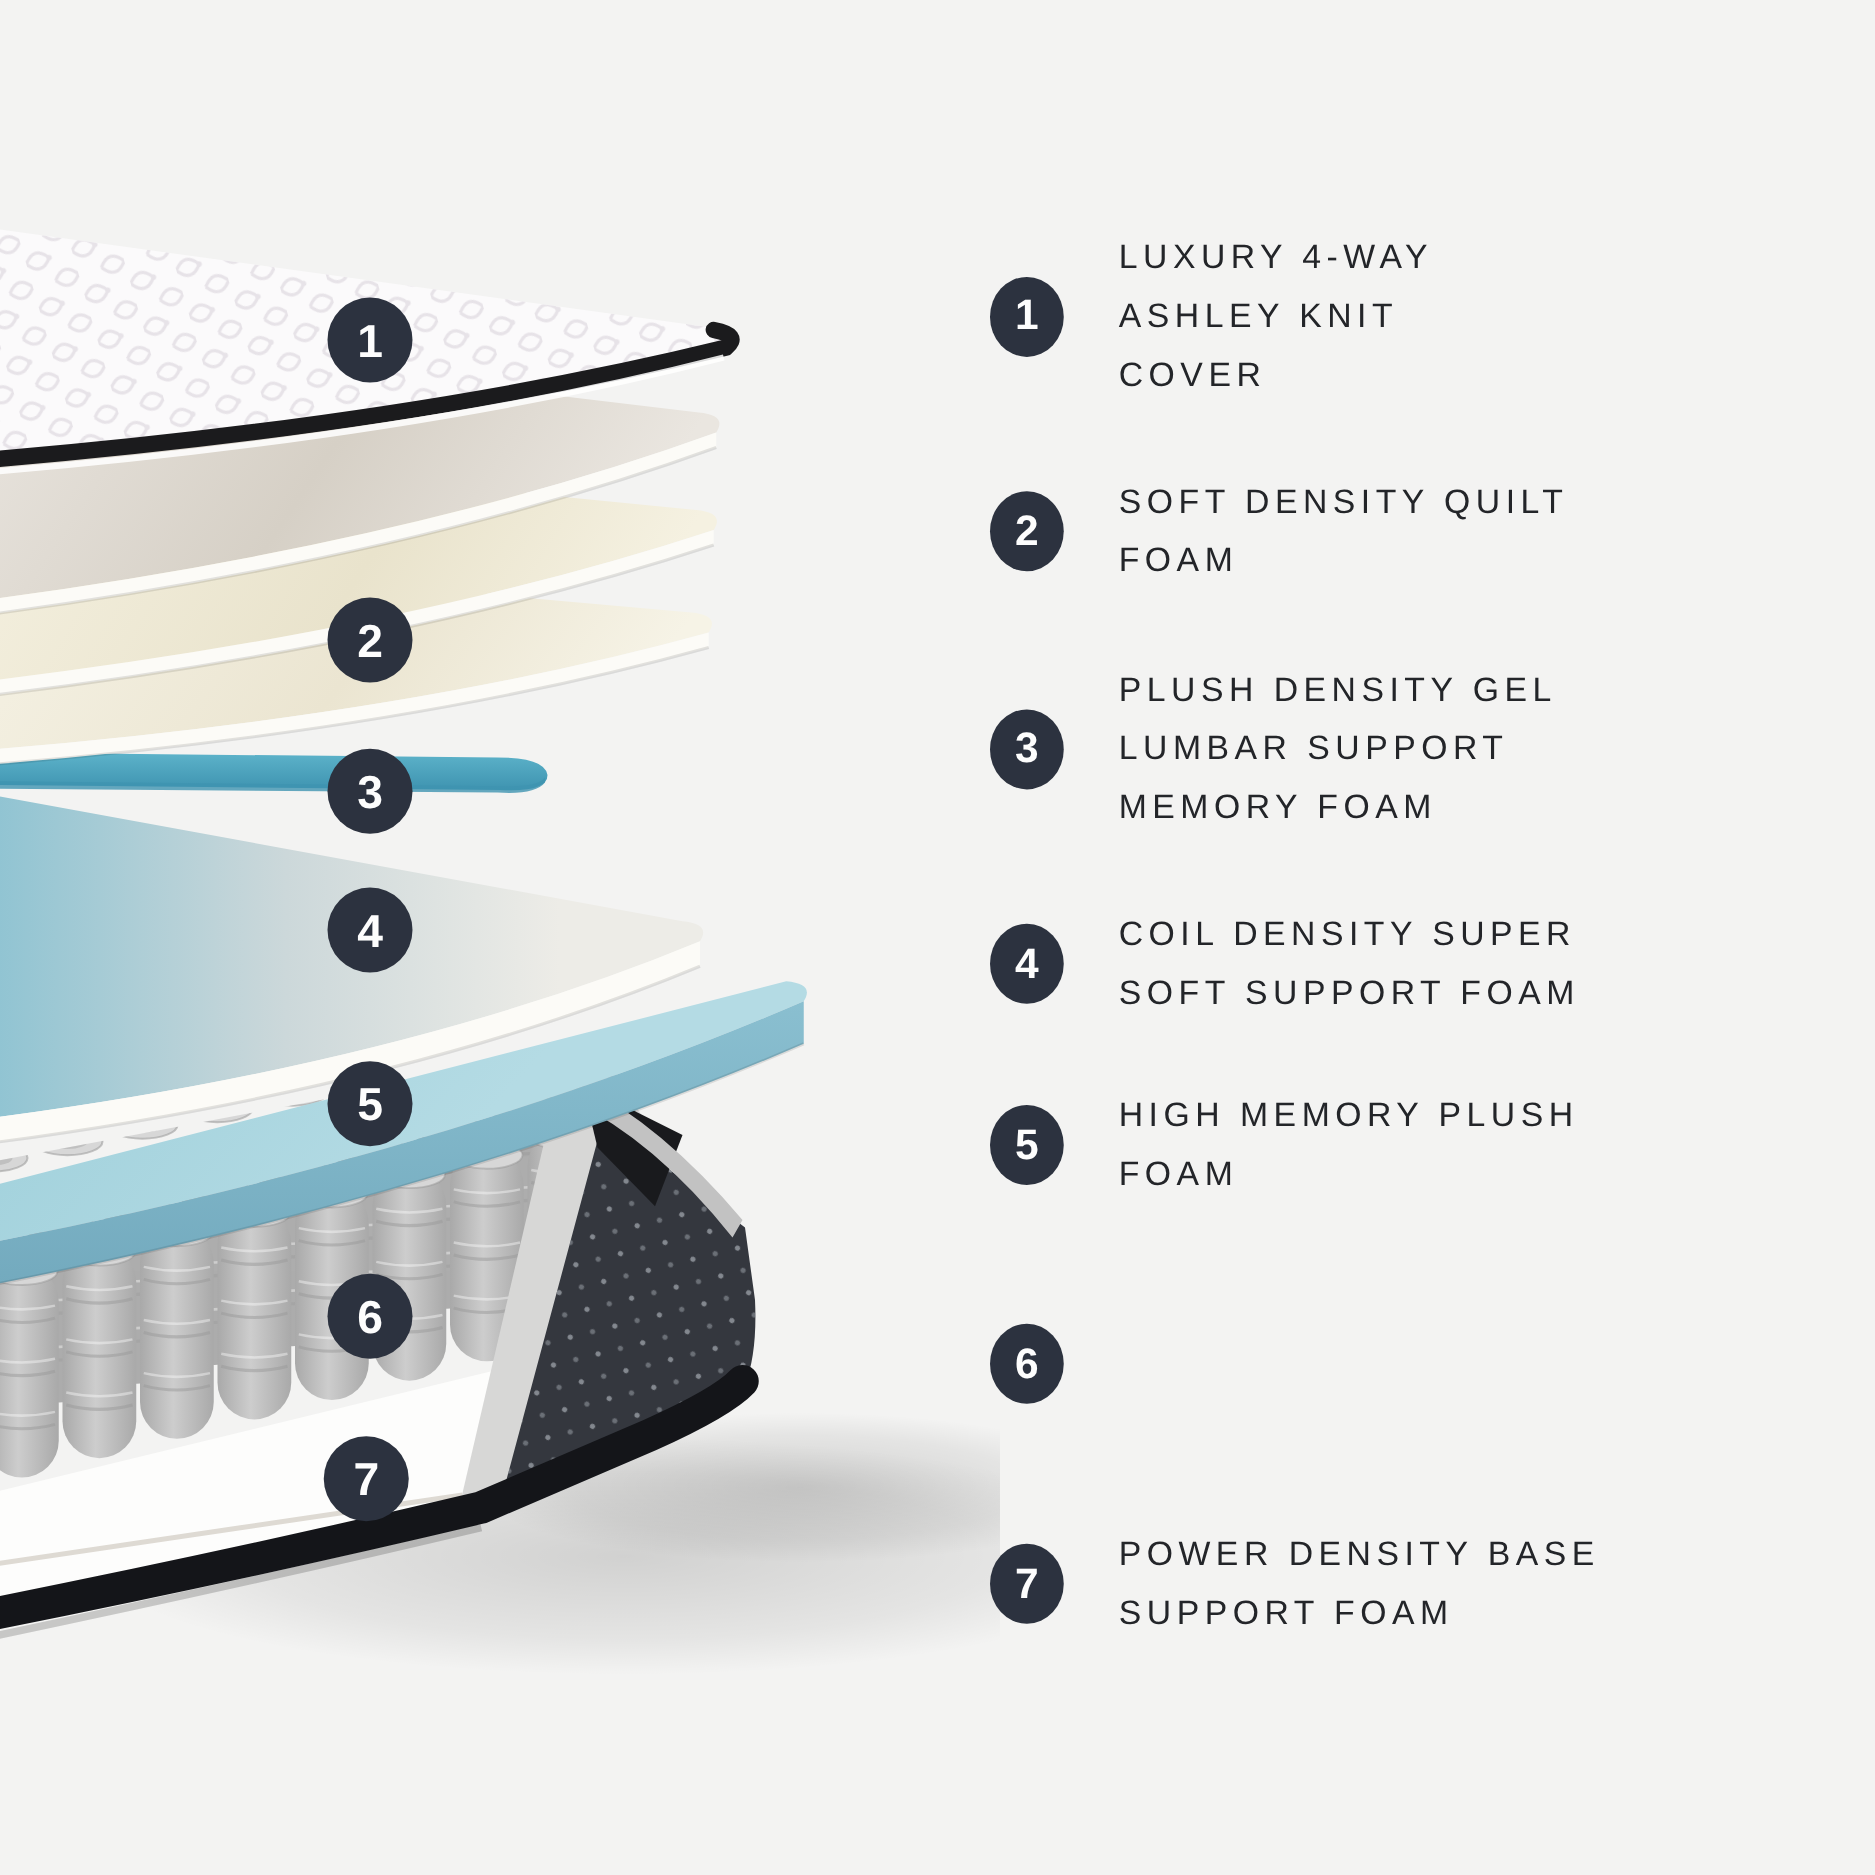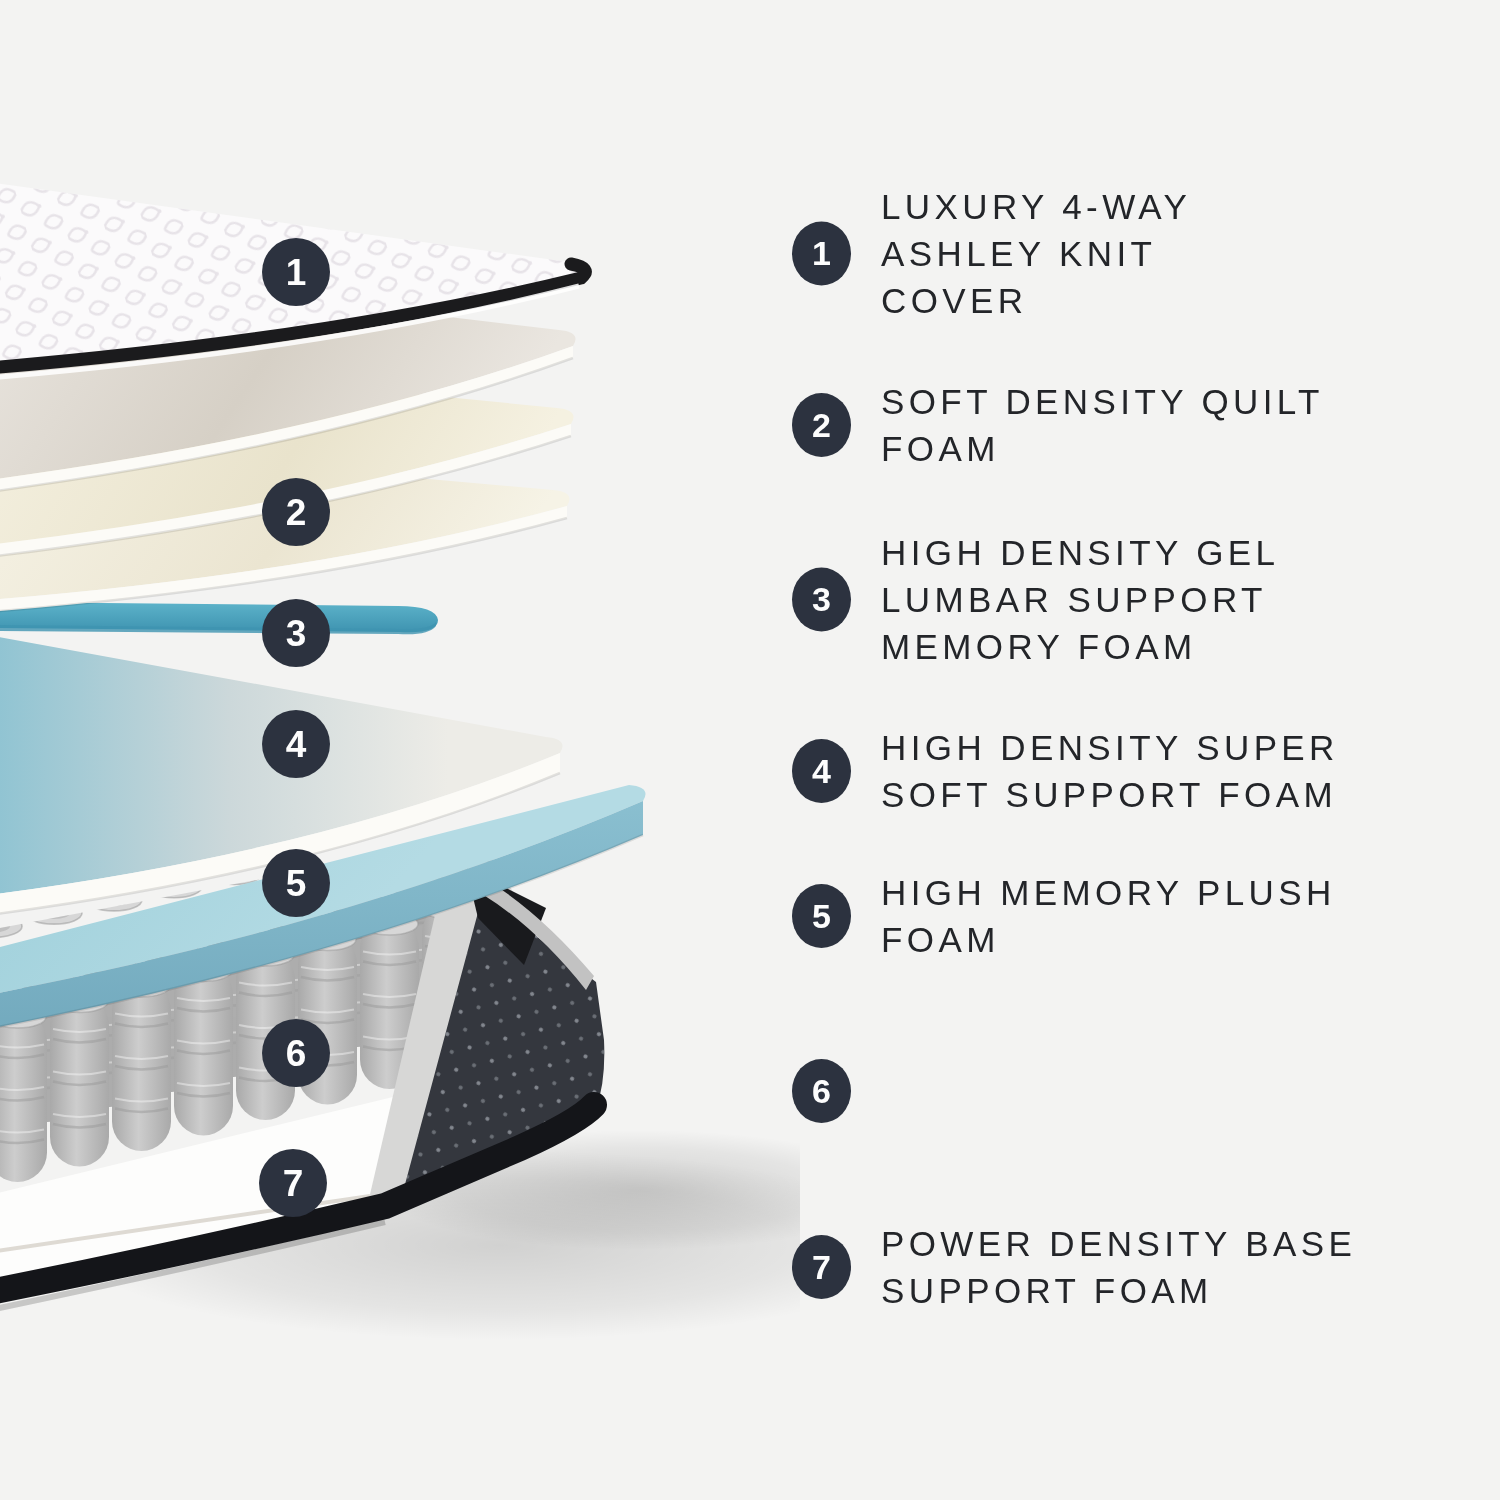--- a/index.html
+++ b/index.html
@@ -7,21 +7,21 @@
        font-family:"Liberation Sans", sans-serif;}
   .stage{position:relative;width:1500px;height:1500px;background:var(--bg,#f3f3f2);}
   .diagram{position:absolute;left:0;top:0;width:800px;height:1500px;}
   .diagram svg{display:block;}
   
   .legend{position:absolute;left:0;top:0;width:1500px;height:1500px;}
   .legend-item{position:absolute;left:792px;display:flex;align-items:center;transform:translateY(-50%);}
   .legend-circle{width:59px;height:64px;border-radius:50%;background:var(--marker_bg,#2c323f);
                  color:var(--marker_text,#fff);display:flex;align-items:center;justify-content:center;
                  font-size:34px;font-weight:700;flex:0 0 auto;}
-  .legend-text{margin-left:30px;color:var(--legend_text,#232529);font-size:35px;line-height:47px;
+  .legend-text{margin-left:44px;color:var(--legend_text,#232529);font-size:27px;line-height:47px;
                letter-spacing:4.4px;white-space:nowrap;font-weight:400;}
   .marker-num{font-size:37px;font-weight:700;fill:var(--marker_text,#fff);}
 </style>
 </head>
 <body>
 
 <div class="stage">
 
   <div class="diagram">
     <svg width="800" height="1500" viewBox="0 0 800 1500" xmlns="http://www.w3.org/2000/svg">
@@ -436,29 +436,29 @@
       <div class="legend-item" style="top: 425px;">
         <div class="legend-circle">2</div>
         <div class="legend-text">
           <div>SOFT DENSITY QUILT</div>
           <div>FOAM</div>
         </div>
       </div>
       <div class="legend-item" style="top: 599px;">
         <div class="legend-circle">3</div>
         <div class="legend-text">
-          <div>HIGH DENSITY GEL</div>
+          <div>PLUSH DENSITY GEL</div>
           <div>LUMBAR SUPPORT</div>
           <div>MEMORY FOAM</div>
         </div>
       </div>
       <div class="legend-item" style="top: 771px;">
         <div class="legend-circle">4</div>
         <div class="legend-text">
-          <div>HIGH DENSITY SUPER</div>
+          <div>COIL DENSITY SUPER</div>
           <div>SOFT SUPPORT FOAM</div>
         </div>
       </div>
       <div class="legend-item" style="top: 916px;">
         <div class="legend-circle">5</div>
         <div class="legend-text">
           <div>HIGH MEMORY PLUSH</div>
           <div>FOAM</div>
         </div>
       </div>

